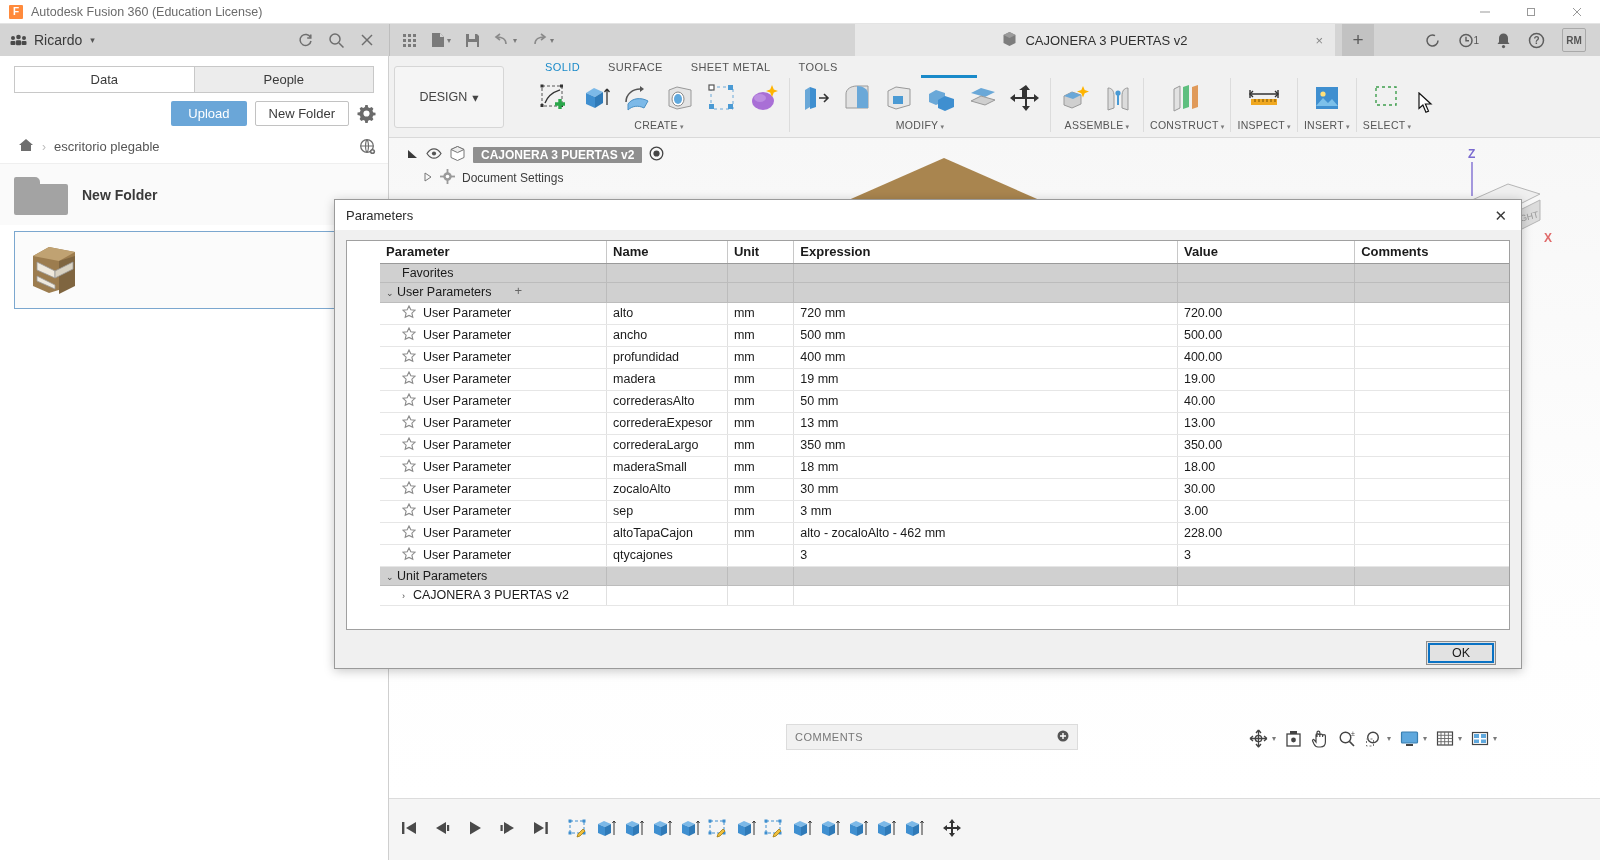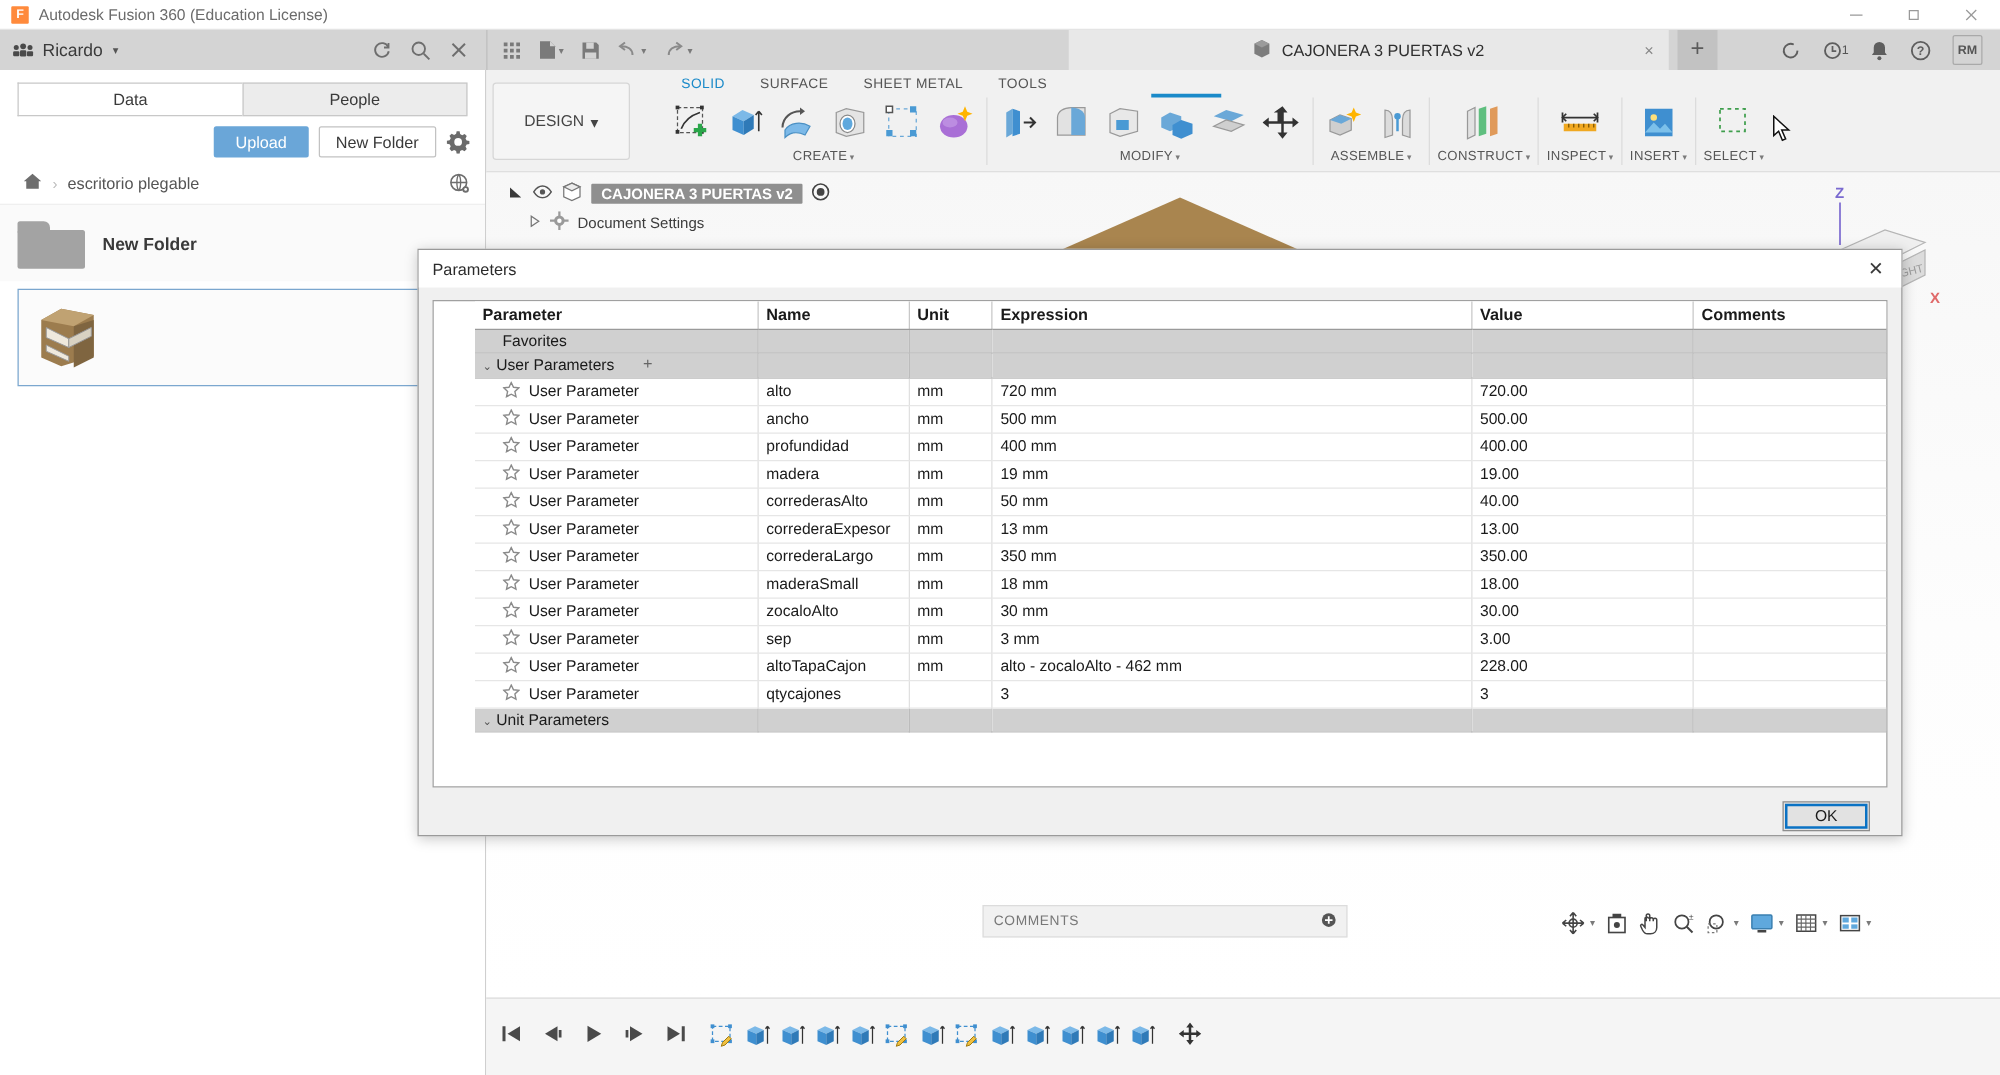--- a/index.html
+++ b/index.html
@@ -1182,20 +1182,30 @@
               <td>
                 <span class="chev-g">⌄</span><span>Unit Parameters</span>
               </td>
               <td></td>
               <td></td>
               <td></td>
               <td></td>
               <td></td>
             </tr>
 
+            <tr>
+              <td class="cell-indent1">
+                <span class="chev-g">›</span><span>CAJONERA 3 PUERTAS v2</span>
+              </td>
+              <td></td>
+              <td></td>
+              <td></td>
+              <td></td>
+              <td></td>
+            </tr>
           </tbody>
         </table>
       </div>
 
       <div class="dlg-footer">
         <div class="ok-btn">OK</div>
       </div>
     </div>
   </div>
 

